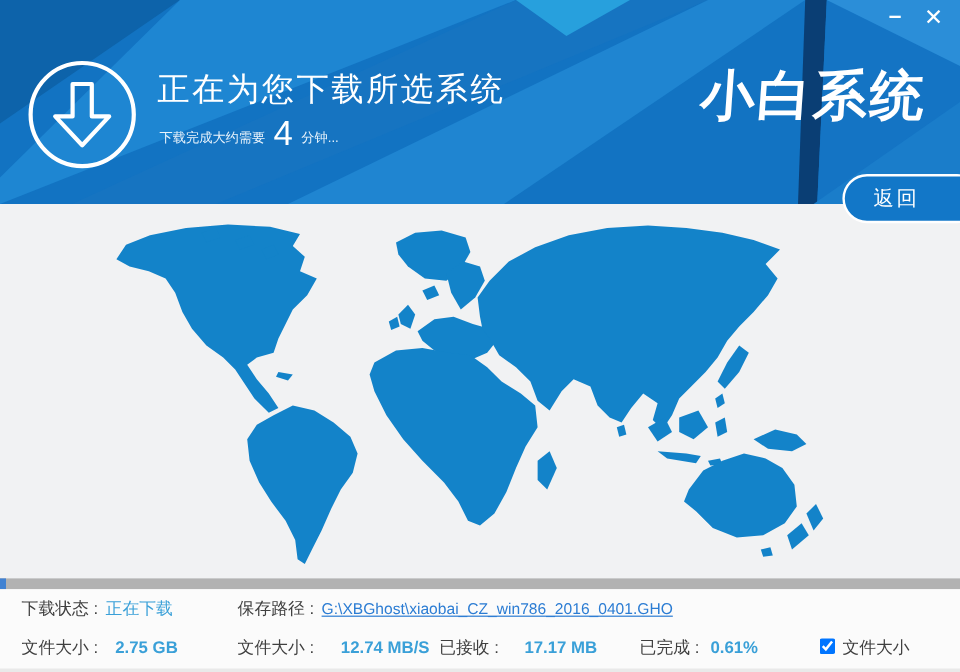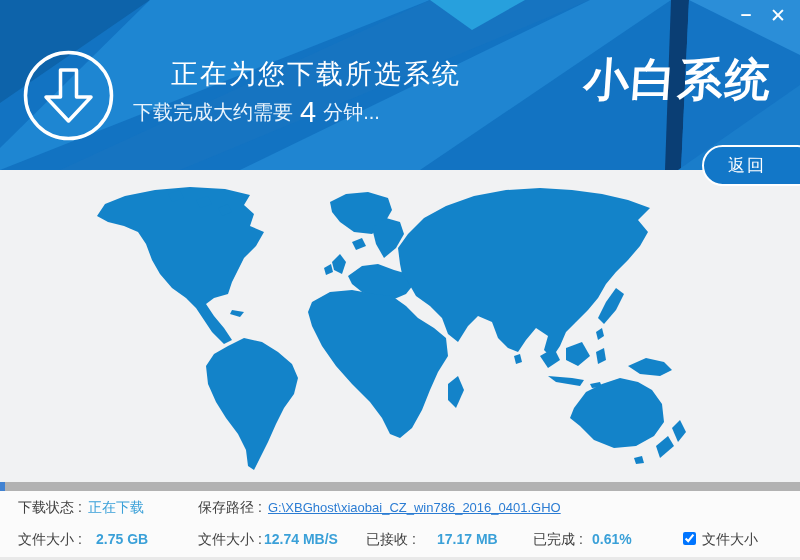--- a/index.html
+++ b/index.html
@@ -9,23 +9,23 @@
 
   
   #header { position:absolute; top:0; left:0; width:800px; height:170px; overflow:hidden; }
   #header-bg { position:absolute; top:0; left:0; }
   .titlebar-btn { position:absolute; top:2px; color:#fff; font-size:19px; line-height:28px;
     width:28px; text-align:center; cursor:pointer; z-index:5; }
   #min-btn { right:40px; top:0px; font-weight:bold; }
   #close-btn { right:8px; }
   #dl-icon { position:absolute; left:22px; top:49px; z-index:3; }
   #hdr-title { position:absolute; left:131px; top:56px; color:#fff; font-size:27px;
-    letter-spacing:2px; z-index:3;margin-left:40px; }
+    letter-spacing:2px; z-index:3; }
   #hdr-sub { position:absolute; left:133px; top:96px; color:#eaf4fc; z-index:3; }
-  #hdr-sub .sub-txt { font-size:20px; vertical-align:baseline; }
+  #hdr-sub .sub-txt { font-size:11px; vertical-align:baseline; }
   #hdr-sub .sub-big { font-size:29px; margin:0 7px; vertical-align:-3px; color:#fff; }
   #logo { position:absolute; right:28px; top:50px; color:#fff; font-size:45px; font-weight:bold;
     letter-spacing:2px; transform:skewX(-4deg); z-index:3; white-space:nowrap; }
   #website { position:absolute; right:32px; top:105px; color:#fff; font-size:17px; z-index:3; }
 
   
   #back-btn { position:absolute; top:145px; right:-18px; width:116px; height:41px;
     background:#1277c8; border:2px solid #ffffff; border-radius:21px; z-index:6;
     color:#fff; font-size:17px; text-align:center; line-height:37px; letter-spacing:2px;
     padding-right:26px; cursor:pointer; }
@@ -150,21 +150,21 @@
 
   <div id="footer">
     <span class="f-item f-label row1" style="left:18px">下载状态 :</span>
     <span class="f-item f-status row1" style="left:88px">正在下载</span>
     <span class="f-item f-label row1" style="left:198px">保存路径 :</span>
     <a class="f-item f-link row1" style="left:268px; top:9px">G:\XBGhost\xiaobai_CZ_win786_2016_0401.GHO</a>
 
     <span class="f-item f-label row2" style="left:18px">文件大小 :</span>
     <span class="f-item f-value row2" style="left:96px">2.75 GB</span>
     <span class="f-item f-label row2" style="left:198px">文件大小 :</span>
-    <span class="f-item f-value row2" style="left:264px">12.74 MB/S</span>
+    <span class="f-item f-value row2" style="left:284px">12.74 MB/S</span>
     <span class="f-item f-label row2" style="left:366px">已接收 :</span>
     <span class="f-item f-value row2" style="left:437px">17.17 MB</span>
     <span class="f-item f-label row2" style="left:533px">已完成 :</span>
     <span class="f-item f-value row2" style="left:592px">0.61%</span>
 
     <input type="checkbox" id="auto-restart-box" checked="" style="">
     <span class="f-item row2" id="auto-restart-label">文件大小</span>
   </div>
 
 </div>

